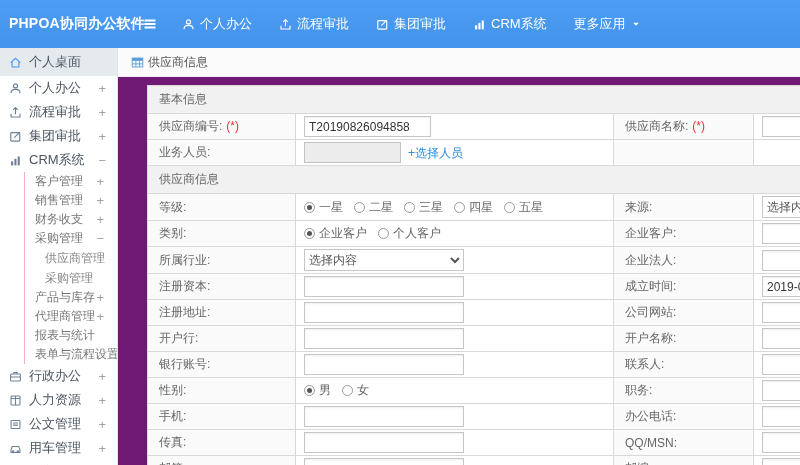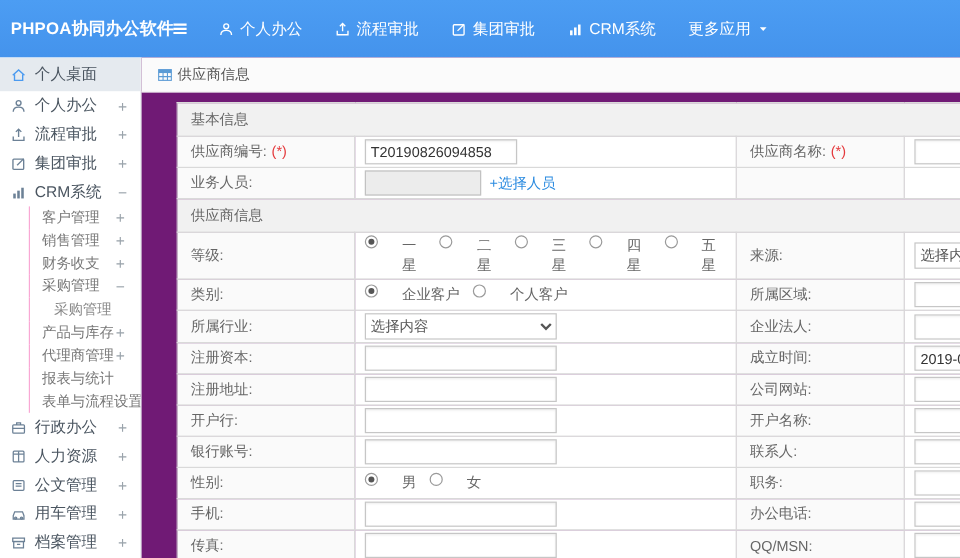--- a/index.html
+++ b/index.html
@@ -48,21 +48,21 @@
   td.val { background:#fff; padding:2px 8px; height:26px; }
   .req { color:#E4393C; margin-left:4px; }
   input.txt { height:21px; border:1px solid #C6C6C6; box-shadow:inset 0 1px 2px rgba(0,0,0,.07);
     font-size:12px; padding:0 4px; color:#333; background:#fff; outline:none;
     font-family:"Liberation Sans","DejaVu Sans",sans-serif; }
   input.txt.dis { background:#ECECEC; border-color:#C2C2C2; box-shadow:none; }
   select.sel { height:22px; border:1px solid #C6C6C6; font-size:12px; color:#555; background:#fff; outline:none;
     font-family:"Liberation Sans","DejaVu Sans",sans-serif; }
   .plink { color:#2B8BE0; font-size:12px; margin-left:7px; cursor:pointer; text-decoration:none; }
   .radio-group { display:flex; align-items:center; gap:11px; }
-  .radio { display:inline-flex; align-items:flex-start; gap:20px; cursor:pointer; }
+  .radio { display:inline-flex; align-items:center; gap:4px; cursor:pointer; }
   .rdot { width:11px; height:11px; border-radius:50%; border:1px solid #9A9A9A; background:#fff; position:relative; flex:0 0 11px; }
   .rdot.on::after { content:""; position:absolute; left:2px; top:2px; right:2px; bottom:2px; border-radius:50%; background:#555; }
 </style>
 </head>
 <body>
 
 <div class="header">
   <div class="logo">PHPOA协同办公软件</div>
   <span class="hamburger icon">
     <svg viewBox="0 0 16 16" width="16" height="16" fill="none" stroke="#fff" stroke-width="1.8">
@@ -178,20 +178,23 @@
         <span>销售管理</span>
         <span class="expand">+</span>
       </div>
       <div class="side-item l1">
         <span>财务收支</span>
         <span class="expand">+</span>
       </div>
       <div class="side-item l1">
         <span>采购管理</span>
         <span class="expand">−</span>
+      </div>
+      <div class="side-item l2">
+        <span>供应商管理</span>
       </div>
       <div class="side-item l2">
         <span>采购管理</span>
       </div>
       <div class="side-item l1">
         <span>产品与库存</span>
         <span class="expand">+</span>
       </div>
       <div class="side-item l1">
         <span>代理商管理</span>
@@ -336,21 +339,21 @@
                     <span class="radio">
                       <span class="rdot on"></span>
                       <span>企业客户</span>
                     </span>
                     <span class="radio">
                       <span class="rdot"></span>
                       <span>个人客户</span>
                     </span>
                   </span>
                 </td>
-                <td class="lbl"><span>所属区域:</span></td>
+                <td class="lbl"><span>企业客户:</span></td>
                 <td class="val"><input type="text" class="txt" style="width: 160px;"></td>
               </tr>
               <tr style="height: 26px;">
                 <td class="lbl"><span>所属行业:</span></td>
                 <td class="val"><select class="sel" style="width: 160px;"><option>选择内容</option></select></td>
                 <td class="lbl"><span>企业法人:</span></td>
                 <td class="val"><input type="text" class="txt" style="width: 160px;"></td>
               </tr>
               <tr style="height: 26px;">
                 <td class="lbl"><span>注册资本:</span></td>

